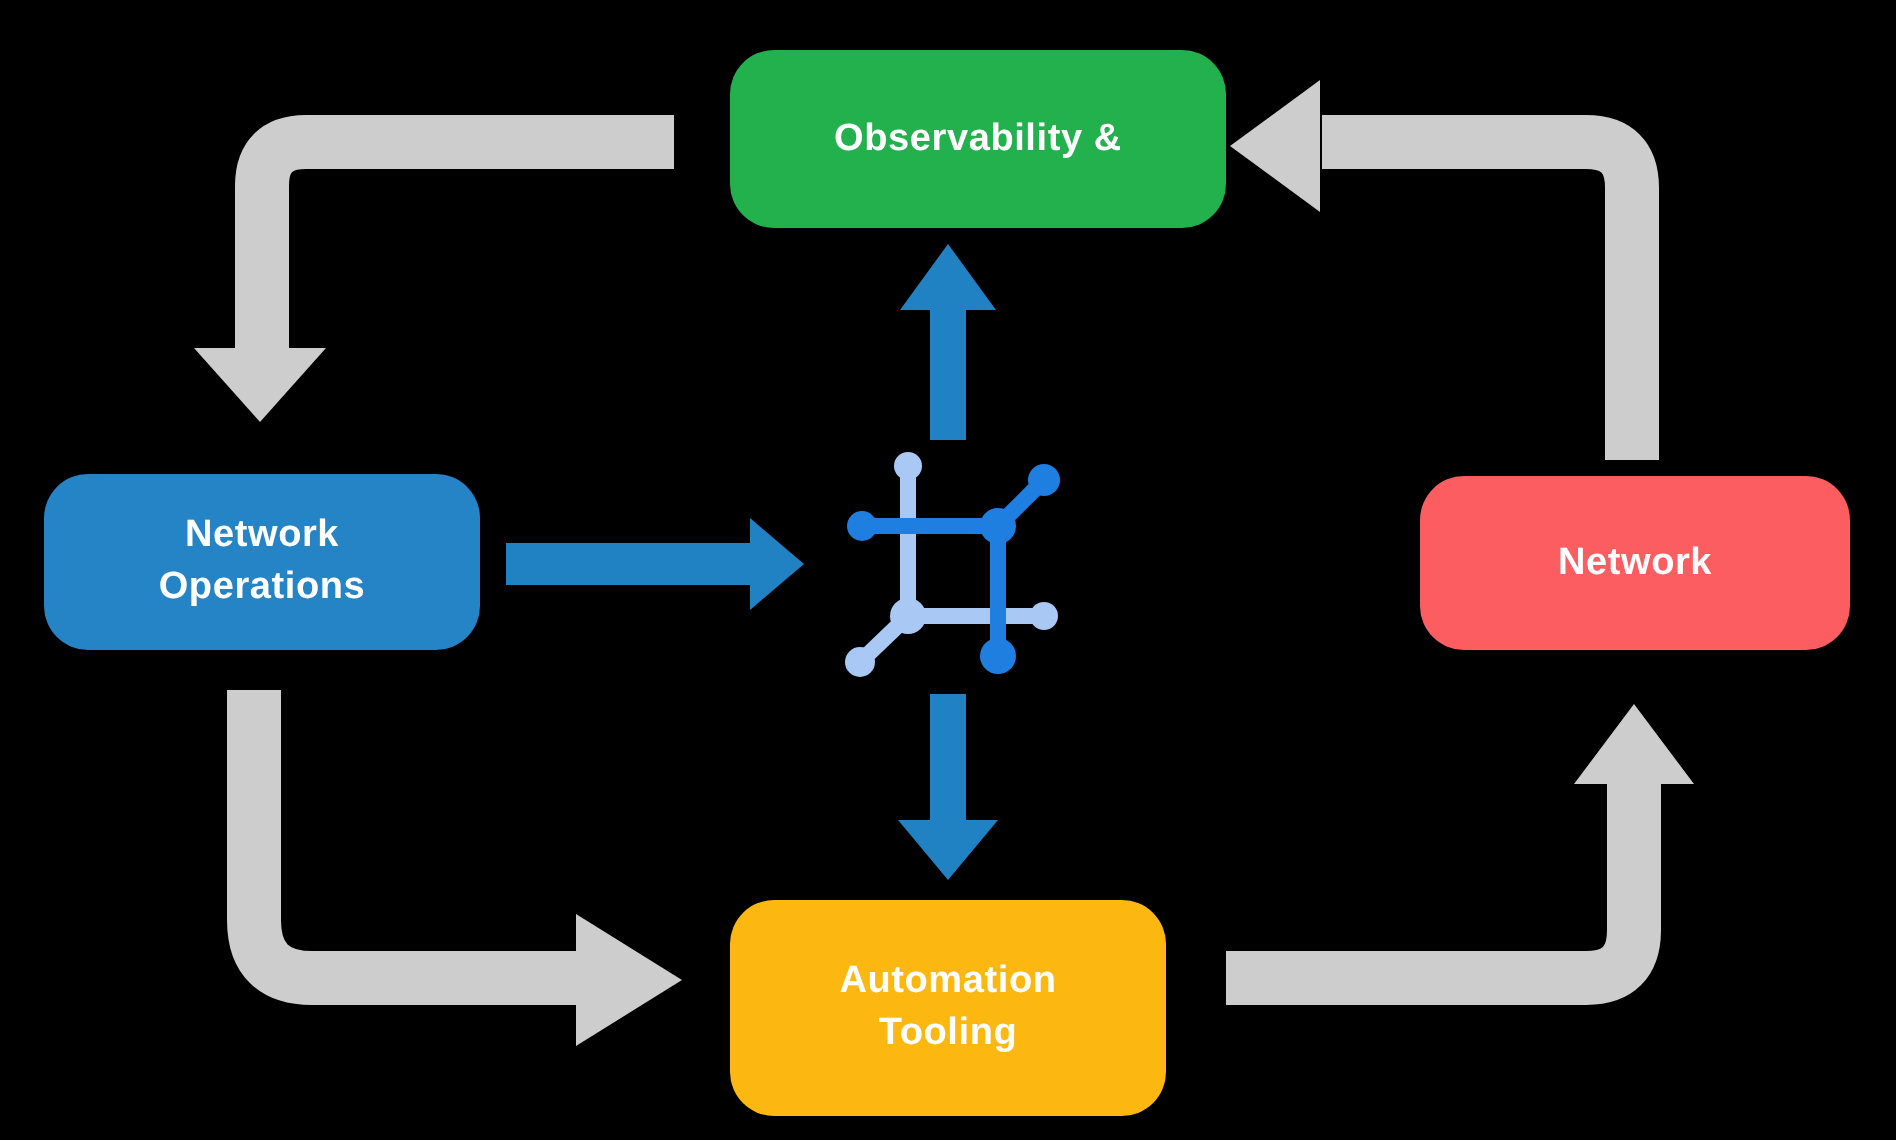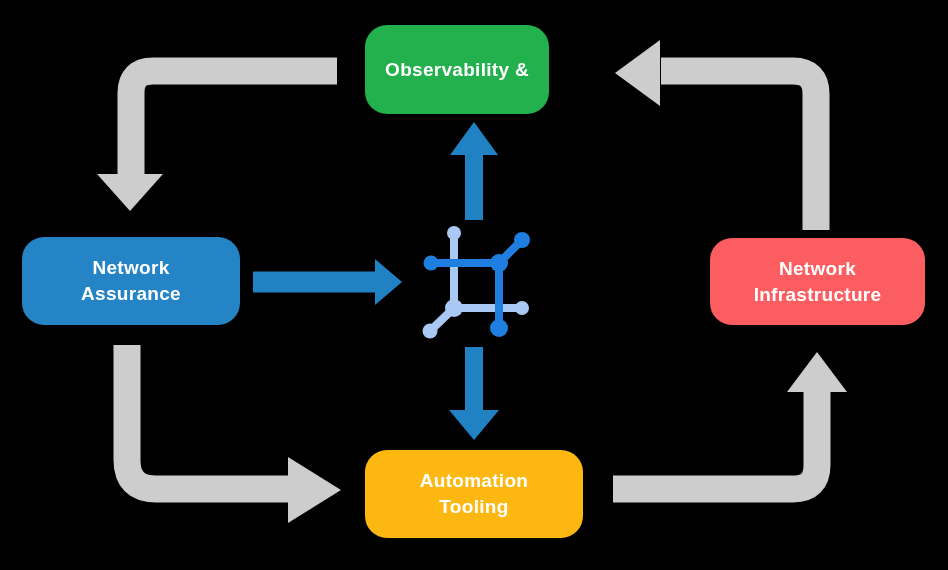--- a/index.html
+++ b/index.html
@@ -10,24 +10,24 @@
   .arrows{position:absolute;left:0;top:0;width:948px;height:570px;}
   .gray-line{fill:none;stroke:#cdcdcd;stroke-width:27;}
   .gray-head{fill:#cdcdcd;stroke:none;}
   .blue-line{fill:none;stroke:#2182c3;}
   .blue-head{fill:#2182c3;stroke:none;}
   .node{
     position:absolute;border-radius:22px;display:flex;flex-direction:column;
     align-items:center;justify-content:center;text-align:center;
     color:#ffffff;font-size:19px;font-weight:600;line-height:26px;letter-spacing:.3px;
   }
-  .node-top{left:365px;top:25px;width:184px;height:89px;}
+  .node-top{left:365px;top:25px;width:248px;height:89px;}
   .node-left{left:22px;top:237px;width:218px;height:88px;}
   .node-right{left:710px;top:238px;width:215px;height:87px;}
-  .node-bottom{left:365px;top:450px;width:218px;height:88px;}
+  .node-bottom{left:365px;top:450px;width:218px;height:108px;}
   .center-icon{position:absolute;left:408px;top:218px;width:140px;height:130px;}
   .icon-light{stroke:#a9c9f4;fill:none;stroke-width:8;stroke-linecap:round;}
   .icon-light-dot{fill:#a9c9f4;stroke:none;}
   .icon-dark{stroke:#1f7fe0;fill:none;stroke-width:8;stroke-linecap:round;}
   .icon-dark-dot{fill:#1f7fe0;stroke:none;}
 </style>
 </head>
 <body>
 
 <div class="stage">
@@ -64,26 +64,25 @@
       <polygon class="blue-head" points="449,410 499,410 474,440"></polygon>
     </g>
   </svg>
 
   <div class="node node-top" style="background-color: rgb(34, 177, 76);">
     <span>Observability &amp;</span>
   </div>
 
   <div class="node node-left" style="background-color: rgb(36, 132, 198);">
     <span>Network</span>
-    <span>Assurance</span>
+    <span>Operations</span>
   </div>
 
   <div class="node node-right" style="background-color: rgb(252, 93, 97);">
     <span>Network</span>
-    <span>Infrastructure</span>
   </div>
 
   <div class="node node-bottom" style="background-color: rgb(252, 184, 17);">
     <span>Automation</span>
     <span>Tooling</span>
   </div>
 
   <svg class="center-icon" viewBox="0 0 140 130" xmlns="http://www.w3.org/2000/svg">
 
     <g>

